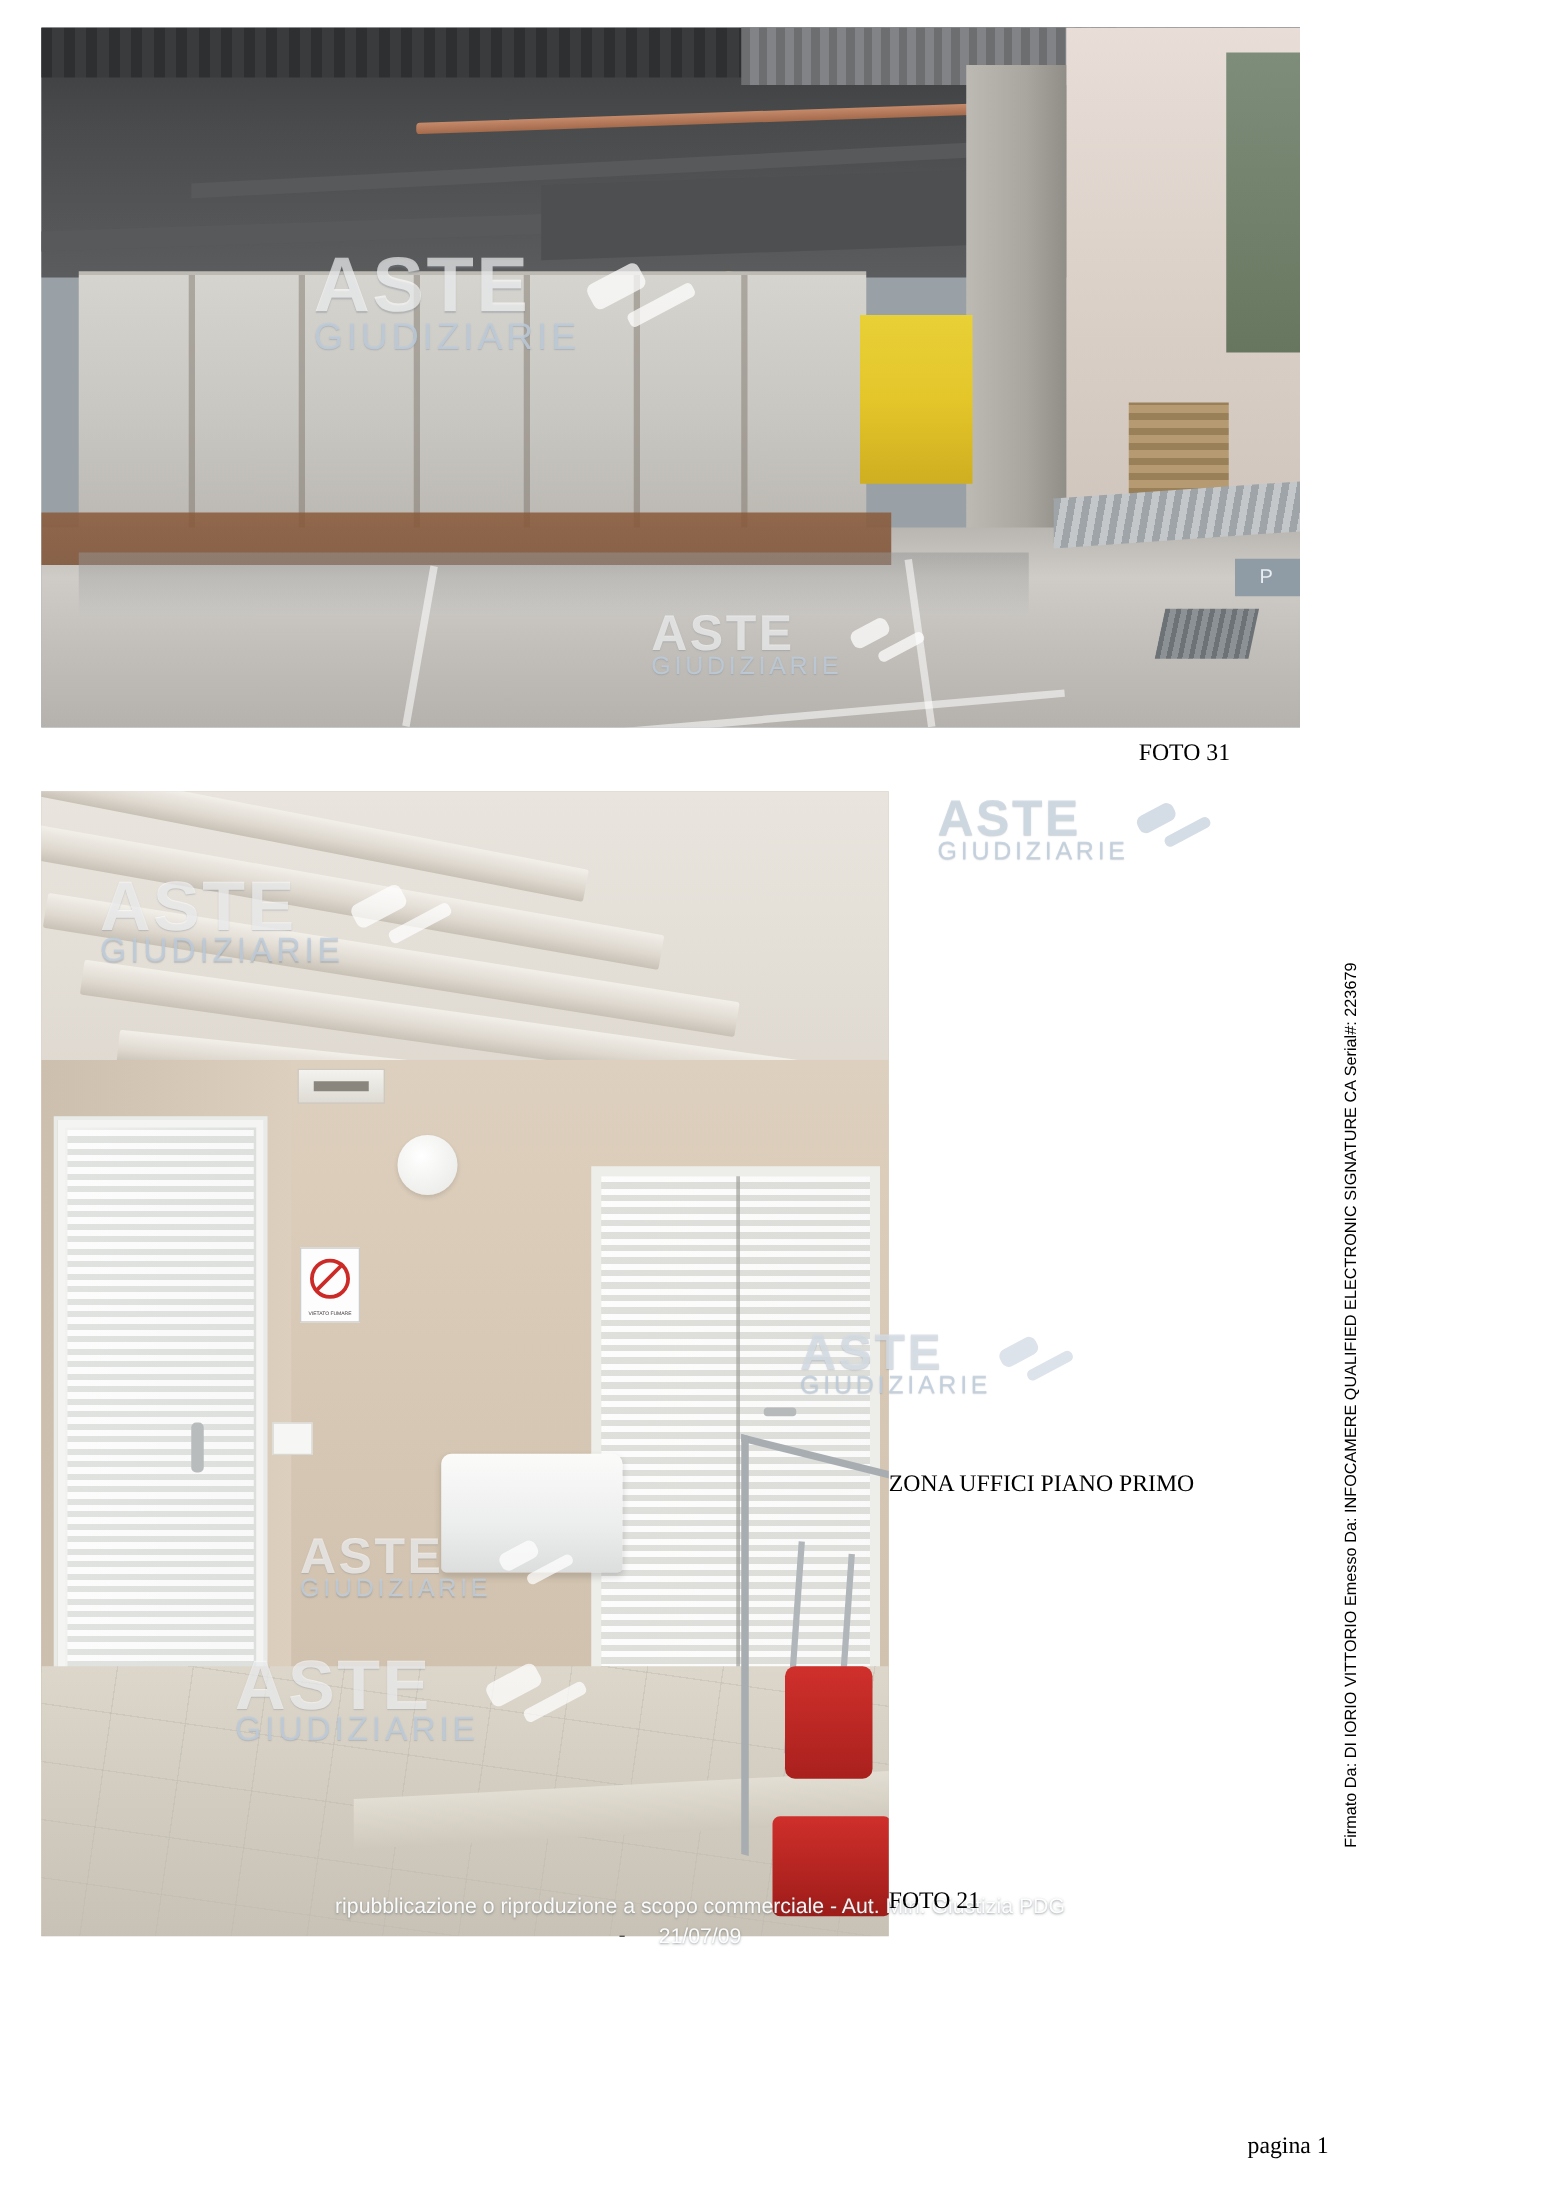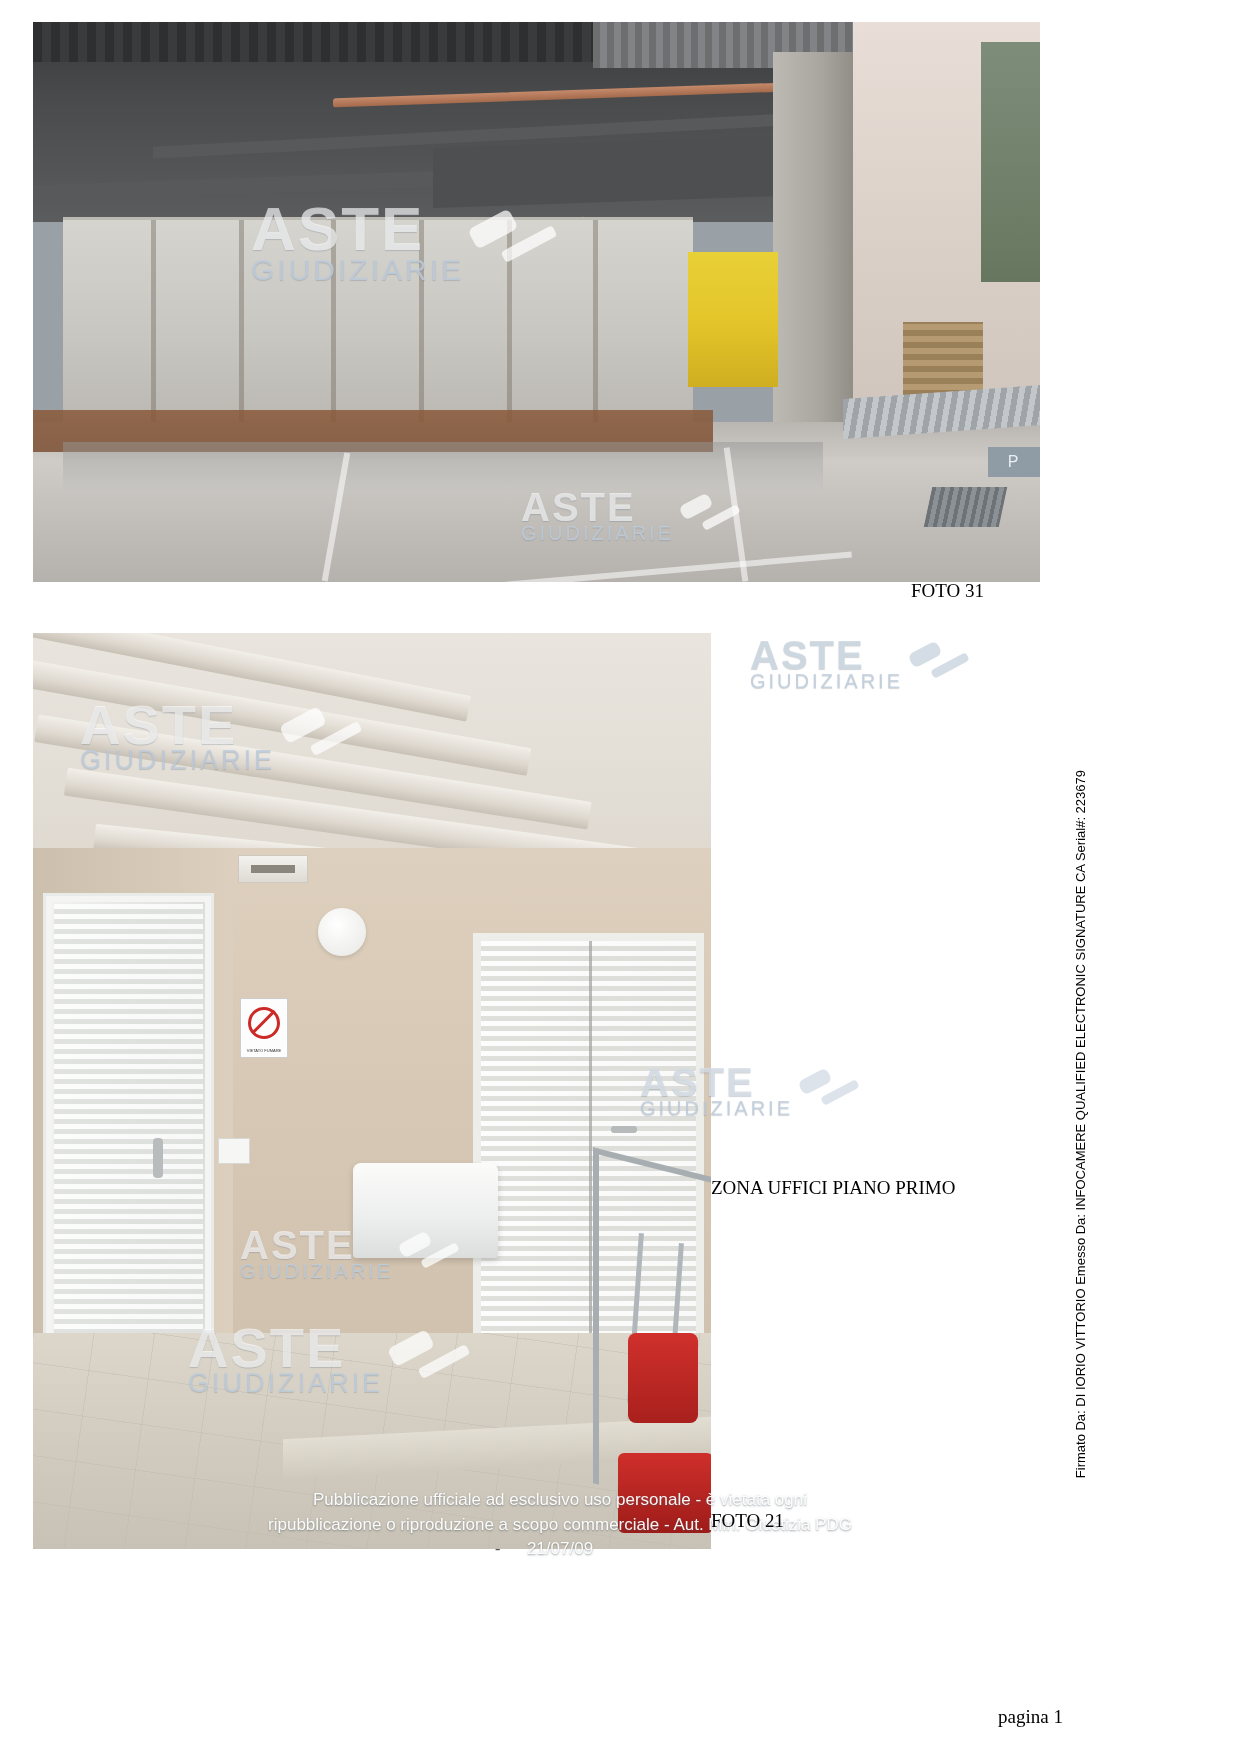--- a/index.html
+++ b/index.html
@@ -310,21 +310,21 @@
   }
 
   
   .caption {
     position: absolute;
     font-family: "Liberation Serif", serif;
     font-size: 19px;
     color: #000;
     white-space: nowrap;
   }
-  .caption-foto31 { left: 911px; top: 580px; }
+  .caption-foto31 { left: 911px; top: 592px; }
   .caption-zona   { left: 711px; top: 1177px; }
   .caption-foto32 { left: 711px; top: 1510px; }
 
   .footer-note {
     position: absolute;
     left: 240px;
     top: 1488px;
     width: 640px;
     text-align: center;
     font-family: "Liberation Sans", sans-serif;
@@ -530,21 +530,21 @@
       <span class="wm-sub" style="font-size:20px;">GIUDIZIARIE</span>
     </div>
     <span class="wm-gavel" style="width:62px;height:42px;">
       <span class="head" style="left:0;top:4px;width:32px;height:15px;"></span>
       <span class="handle" style="left:21px;top:18px;width:40px;height:9px;"></span>
     </span>
   </div>
 
 
   <div class="footer-note">
-    <span>Pubblicazione ufficiale ad esclusivo uso personale - è vietata ogni</span><br>
+    <br>
     <span>ripubblicazione o riproduzione a scopo commerciale - Aut. Min. Giustizia PDG 21/07/09</span>
   </div>
 
   <div class="dash">-</div>
 
   <div class="caption caption-zona">ZONA UFFICI PIANO PRIMO</div>
   <div class="caption caption-foto32">FOTO 21</div>
 
   <div class="sidebar-signature">Firmato Da: DI IORIO VITTORIO Emesso Da: INFOCAMERE QUALIFIED ELECTRONIC SIGNATURE CA Serial#: 223679</div>
 

